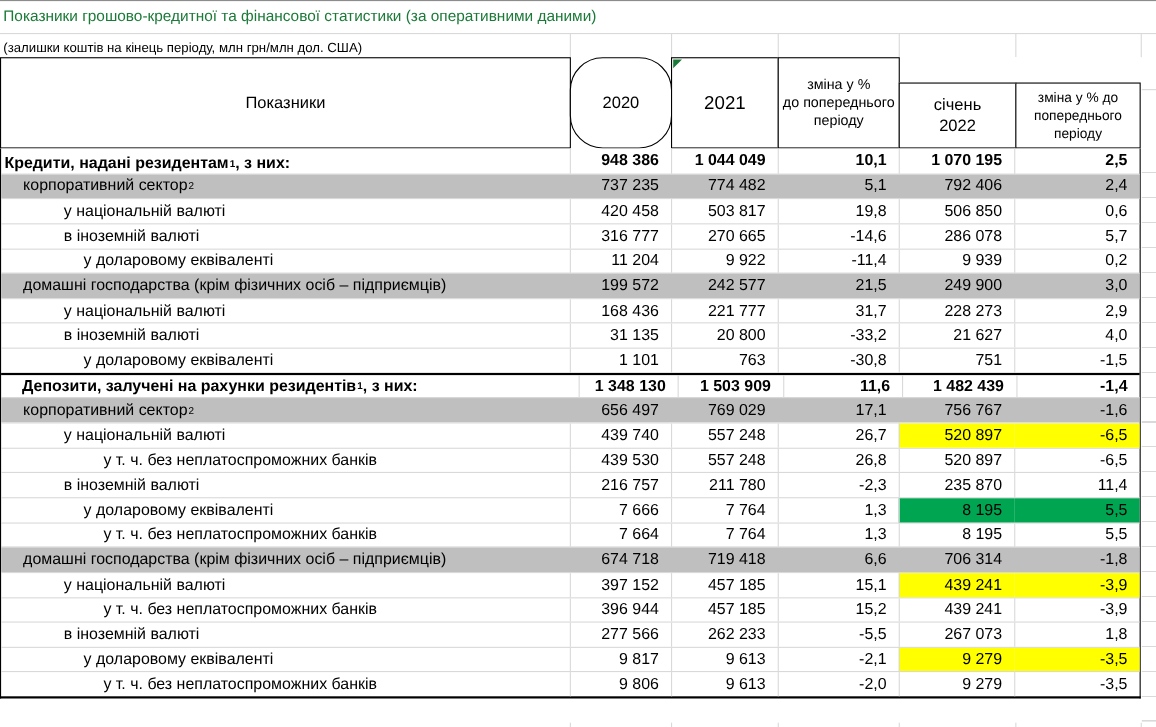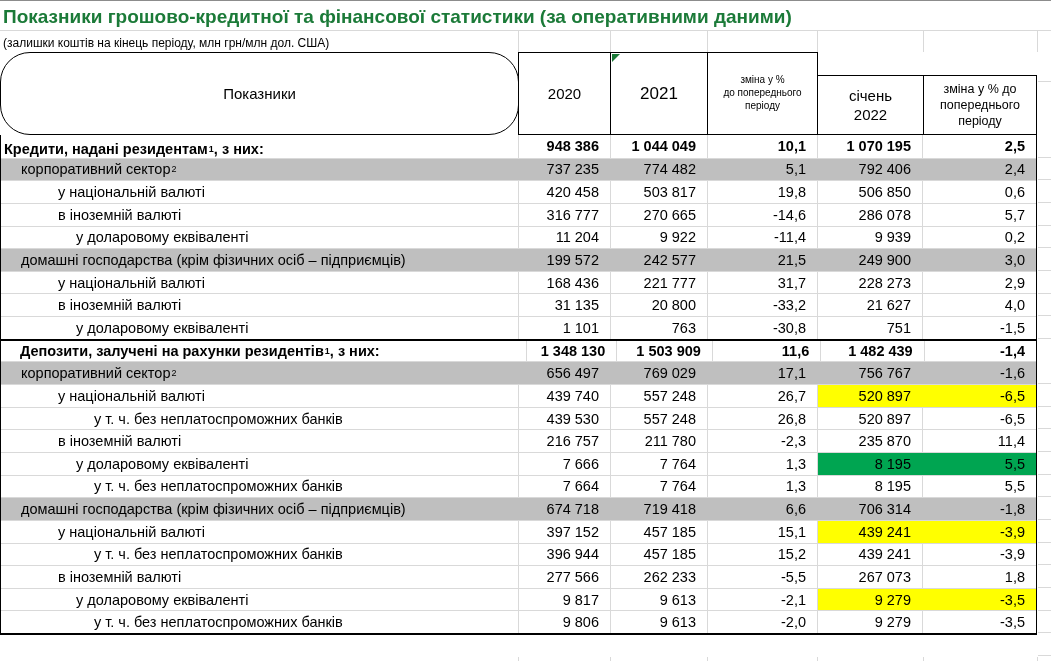--- a/index.html
+++ b/index.html
@@ -9,36 +9,36 @@
     --hl-green:#00A551;
     --grid:#D9D9D9;
     --black:#000000;
   }
   html,body{margin:0;padding:0;background:#fff;}
   .page{
     position:relative;width:1051px;height:661px;background:#fff;overflow:hidden;
     font-family:"Liberation Sans",sans-serif;color:#000;
   }
   .topedge{position:absolute;left:0;top:0;width:1051px;height:1px;background:#8c8c8c;}
-  .title{position:absolute;left:3px;top:6px;font-size:19px;font-weight:bold;color:var(--title-green);white-space:nowrap;text-align:center;}
+  .title{position:absolute;left:3px;top:6px;font-size:14px;font-weight:normal;color:var(--title-green);white-space:nowrap;text-align:center;}
   .subtitle{position:absolute;left:3px;top:36px;font-size:12px;white-space:nowrap;}
   .hline{position:absolute;height:1px;background:var(--grid);}
   .vline{position:absolute;width:1px;background:var(--grid);}
 
   
   .hdr{position:absolute;left:0;top:52px;width:1037px;height:83px;box-sizing:border-box;background:#fff;}
   .hcell{
     position:absolute;box-sizing:border-box;border:1px solid var(--black);
     display:flex;align-items:center;justify-content:center;text-align:center;
     white-space:pre-line;line-height:1.28;background:#fff;
   }
-  .h-ind  {left:0;   top:0;  width:519px;height:83px;font-size:15px;border-radius:30px;}
-  .h-2020 {left:518px;top:0; width:93px; height:83px;font-size:15px;}
+  .h-ind  {left:0;   top:0;  width:519px;height:83px;font-size:15px;}
+  .h-2020 {left:518px;top:0; width:93px; height:83px;font-size:15px;border-radius:30px;}
   .h-2021 {left:610px;top:0; width:98px; height:83px;font-size:17px;}
-  .h-chg  {left:707px;top:0; width:111px;height:83px;font-size:10px;}
+  .h-chg  {left:707px;top:0; width:111px;height:83px;font-size:13px;}
   .h-grp  {left:817px;top:0; width:220px;height:24px;font-size:15px;}
   .h-jan  {left:817px;top:23px;width:107px;height:60px;font-size:15px;}
   .h-chg2 {left:923px;top:23px;width:114px;height:60px;font-size:12.5px;}
   .corner-tri{position:absolute;left:1px;top:1px;width:0;height:0;
     border-top:8px solid #1B7A38;border-right:8px solid transparent;}
 
   
   .tbody{
     position:absolute;left:0;top:135px;width:1037px;box-sizing:border-box;
     border-left:1px solid var(--black);border-right:1px solid var(--black);

